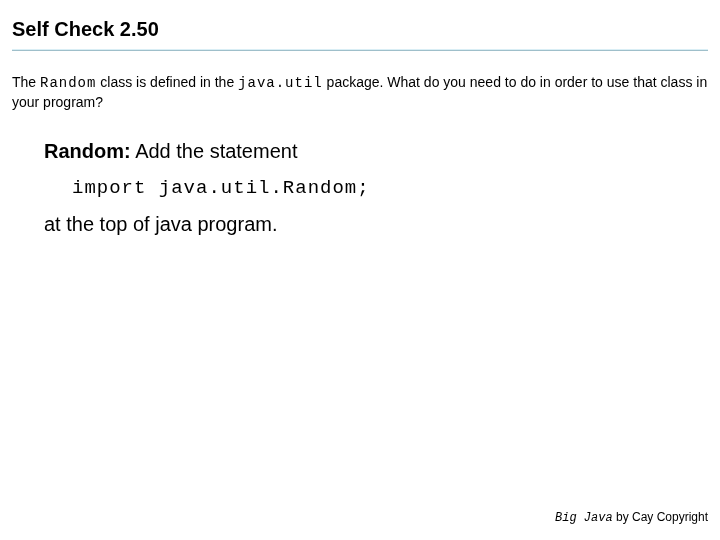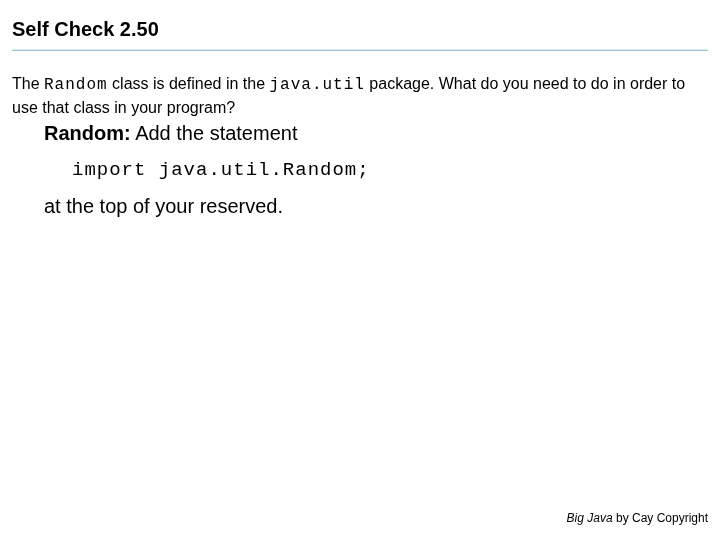--- a/index.html
+++ b/index.html
@@ -23,23 +23,23 @@
   }
   .rule-top {
     height: 1px;
     background: #d9eef5;
   }
   .rule-bot {
     height: 1px;
     background: #9fbfca;
   }
   .question {
-    font-size: 16px;
+    font-size: 14px;
     line-height: 1.35;
-    margin-bottom: 4px;
+    margin-bottom: 28px;
   }
   .mono {
     font-family: "Courier New", Courier, monospace;
     letter-spacing: 1px;
   }
   .answer-block {
     padding-left: 32px;
   }
   .answer-line {
     font-size: 20px;
@@ -61,20 +61,21 @@
   .footer {
     position: absolute;
     bottom: 14px;
     right: 12px;
     text-align: right;
     font-size: 12px;
     line-height: 1.35;
   }
   .footer .book {
     font-style: italic;
+    font-family: Liberation Mono, monospace;
   }
 </style>
 </head>
 <body>
 
 <div class="title">Self Check 2.50</div>
 
 <div class="rule-wrap">
   <div class="rule-top"></div>
   <div class="rule-bot"></div>
@@ -82,20 +83,20 @@
 
 <div class="question">
   <span>The </span><span class="mono">Random</span><span> class is defined in the </span><span class="mono">java.util</span><span> package. What do you need to do in order to use that class in your program?</span>
 </div>
 
 <div class="answer-block">
   <div class="answer-line">
     <span class="answer-label">Random:</span><span> Add the statement</span>
   </div>
   <div class="code-line">import java.util.Random;</div>
-  <div class="closing">at the top of your reserved.</div>
+  <div class="closing">at the top of java program.</div>
 </div>
 
 <div class="footer">
   <div>
     <span class="book">Big Java</span><span> by Cay Copyright</span>
   </div>
 </div>
 
 </body></html>

